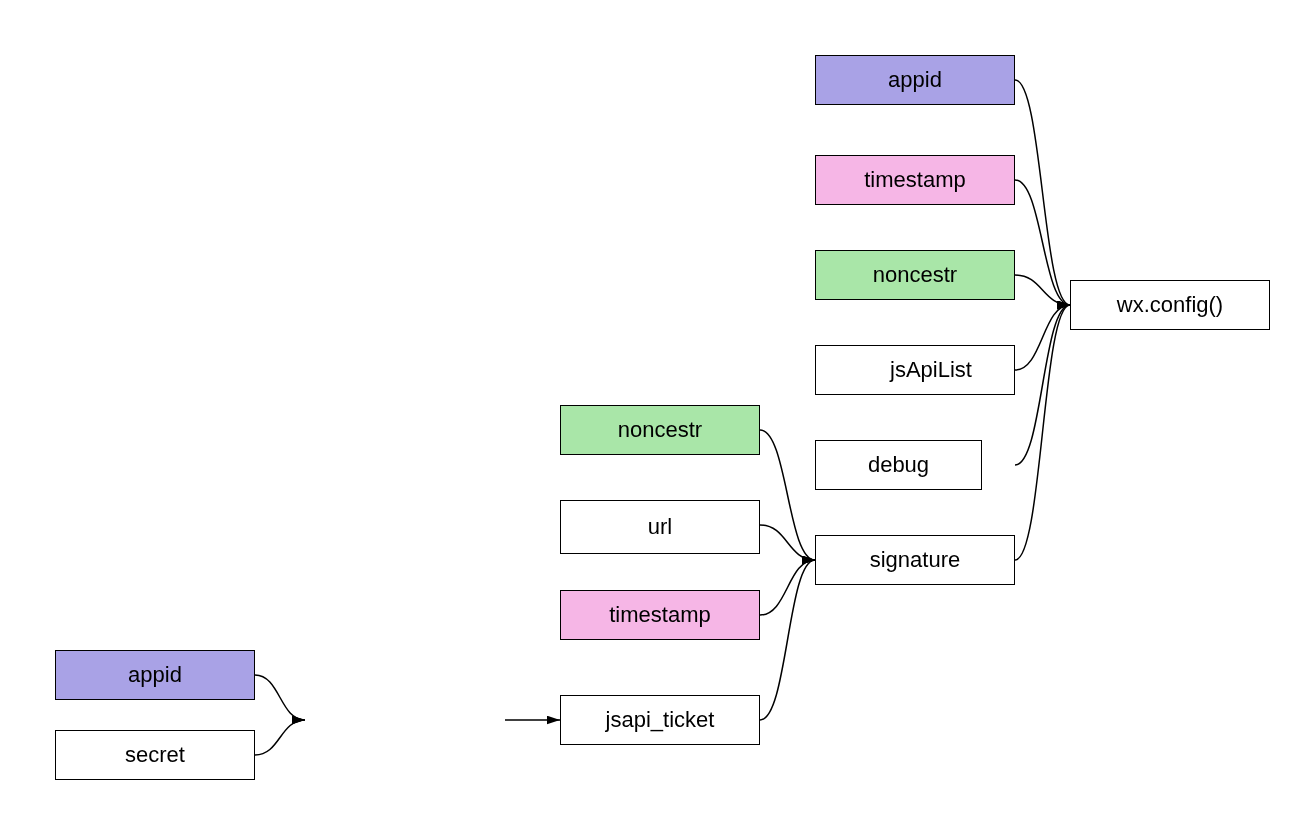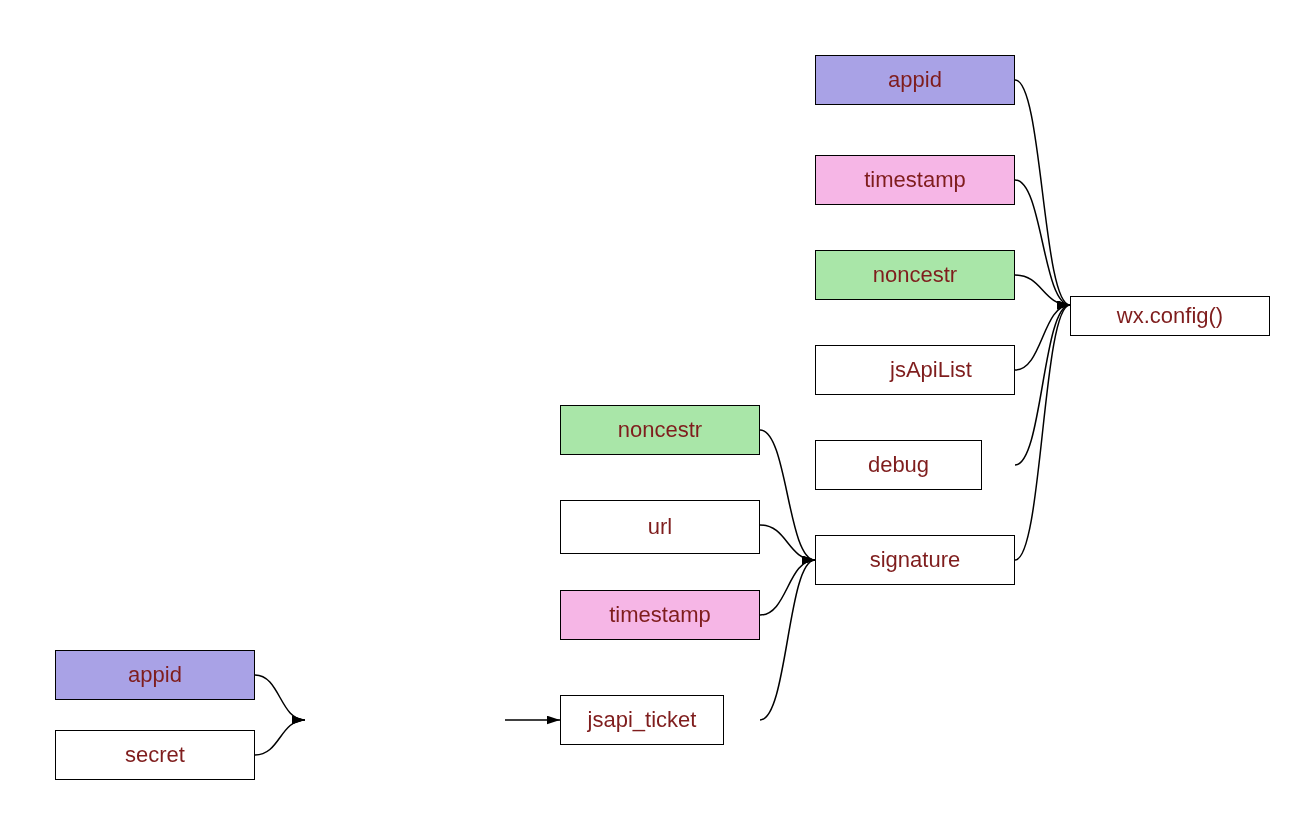--- a/index.html
+++ b/index.html
@@ -17,21 +17,21 @@
   }
   .node {
     position: absolute;
     box-sizing: border-box;
     border: 1.5px solid #000;
     background: #fff;
     display: flex;
     align-items: center;
     justify-content: center;
     font-size: 22px;
-    color: #7f1d1d;
+    color: #000000;
     white-space: nowrap;
   }
   svg.edges {
     position: absolute;
     left: 0; top: 0;
     width: 1292px;
     height: 826px;
     pointer-events: none;
   }
 </style>
@@ -64,21 +64,21 @@
   </svg>
 
   <div class="node" id="appid1" style="left: 55px; top: 650px; width: 200px; height: 50px; background: rgb(169, 162, 230);">
     <span>appid</span>
   </div>
   <div class="node" id="secret" style="left: 55px; top: 730px; width: 200px; height: 50px; background: rgb(255, 255, 255);">
     <span>secret</span>
   </div>
 
 
-  <div class="node" id="jsapi_ticket" style="left: 560px; top: 695px; width: 164px; height: 50px; background: rgb(255, 255, 255);">
+  <div class="node" id="jsapi_ticket" style="left: 560px; top: 695px; width: 200px; height: 50px; background: rgb(255, 255, 255);">
     <span>jsapi_ticket</span>
   </div>
   <div class="node" id="noncestr2" style="left: 560px; top: 405px; width: 200px; height: 50px; background: rgb(169, 230, 168);">
     <span>noncestr</span>
   </div>
   <div class="node" id="url" style="left: 560px; top: 500px; width: 200px; height: 54px; background: rgb(255, 255, 255);">
     <span>url</span>
   </div>
   <div class="node" id="timestamp2" style="left: 560px; top: 590px; width: 200px; height: 50px; background: rgb(246, 182, 230);">
     <span>timestamp</span>
@@ -96,17 +96,17 @@
   <div class="node" id="jsapilist" style="left: 815px; top: 345px; width: 200px; height: 50px; background: rgb(255, 255, 255); padding-left: 32px;">
     <span>jsApiList</span>
   </div>
   <div class="node" id="debug" style="left: 815px; top: 440px; width: 167px; height: 50px; background: rgb(255, 255, 255);">
     <span>debug</span>
   </div>
   <div class="node" id="signature" style="left: 815px; top: 535px; width: 200px; height: 50px; background: rgb(255, 255, 255);">
     <span>signature</span>
   </div>
 
-  <div class="node" id="wxconfig" style="left: 1070px; top: 296px; width: 200px; height: 40px; background: rgb(255, 255, 255); text-align: right;">
+  <div class="node" id="wxconfig" style="left: 1070px; top: 280px; width: 200px; height: 50px; background: rgb(255, 255, 255); text-align: right;">
     <span>wx.config()</span>
   </div>
 
 </div>
 
 </body></html>

